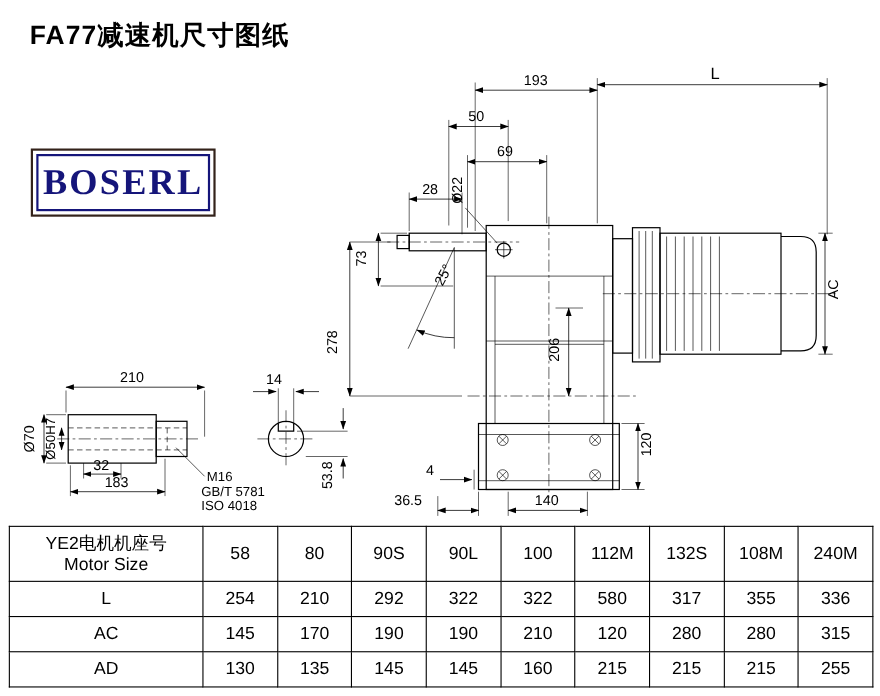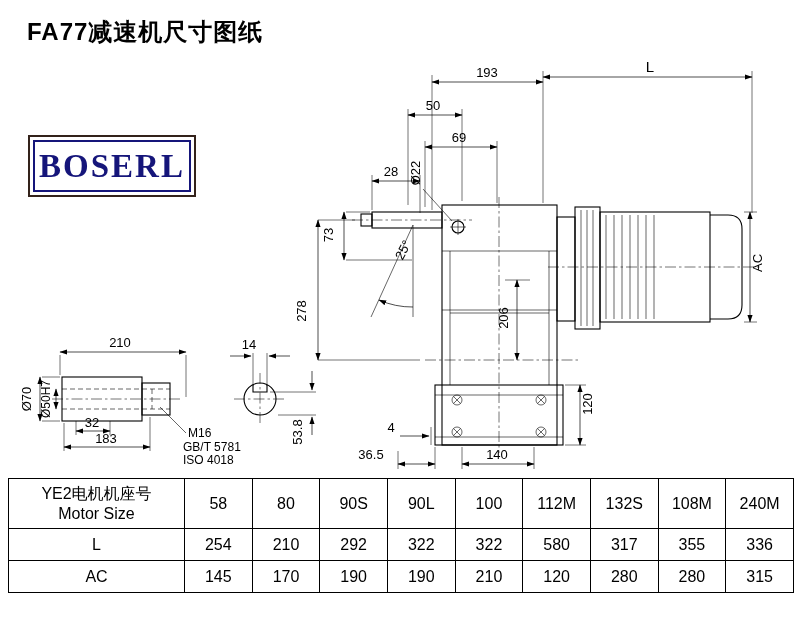--- a/index.html
+++ b/index.html
@@ -278,14 +278,26 @@
     <td>145</td>
     <td>170</td>
     <td>190</td>
     <td>190</td>
     <td>210</td>
     <td>120</td>
     <td>280</td>
     <td>280</td>
     <td>315</td>
   </tr>
+  <tr class="data-row">
+    <td>AD</td>
+    <td>130</td>
+    <td>135</td>
+    <td>145</td>
+    <td>145</td>
+    <td>160</td>
+    <td>215</td>
+    <td>215</td>
+    <td>215</td>
+    <td>255</td>
+  </tr>
 </tbody>
   </table>
 
 </body></html>

